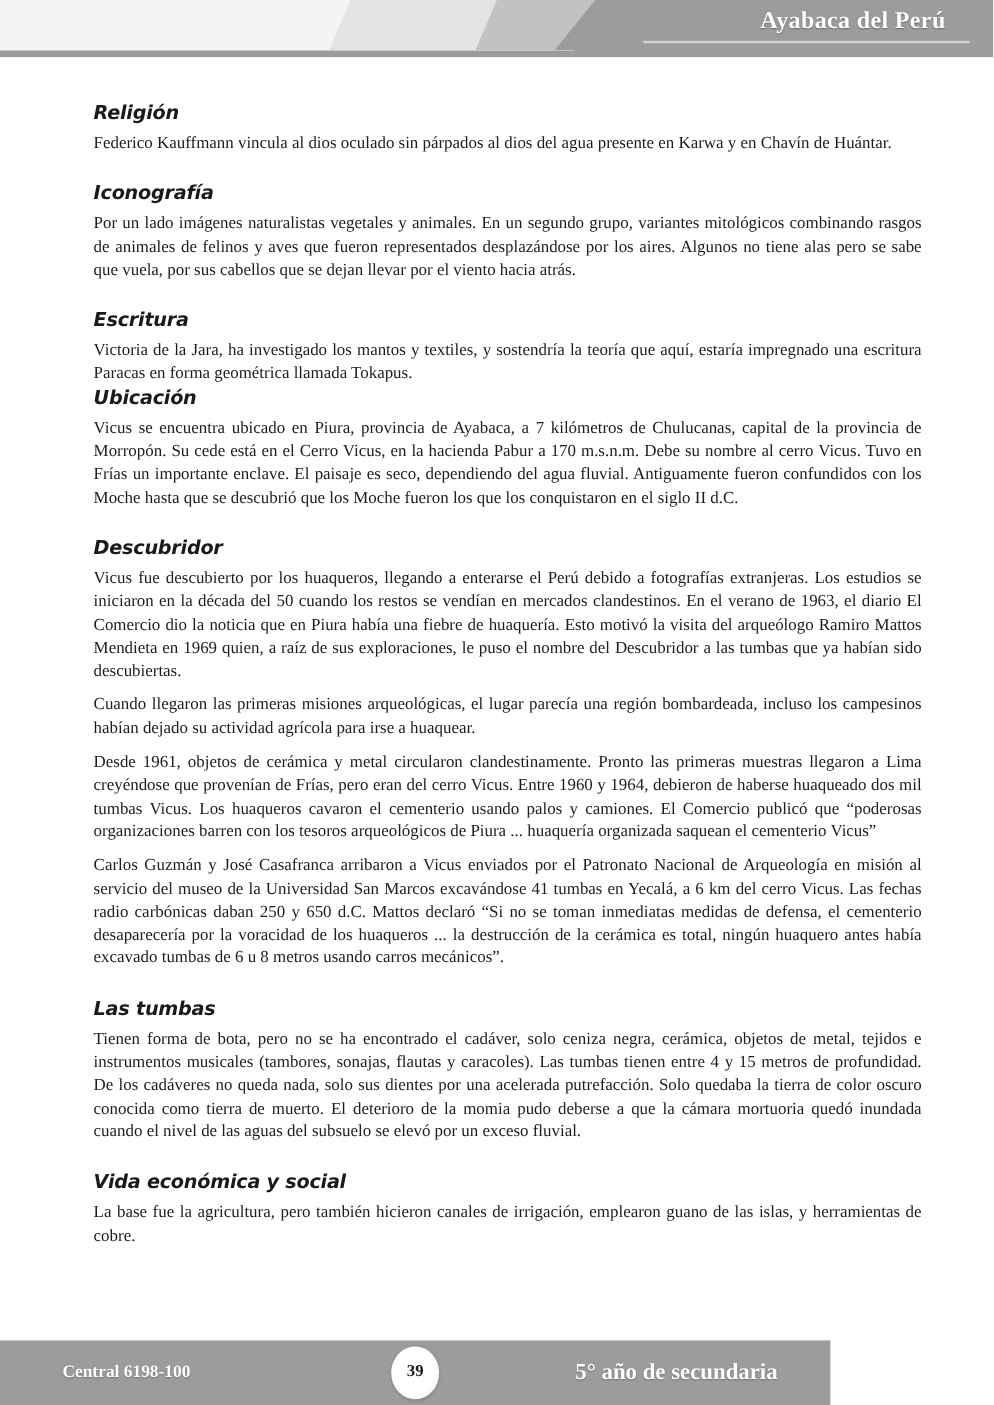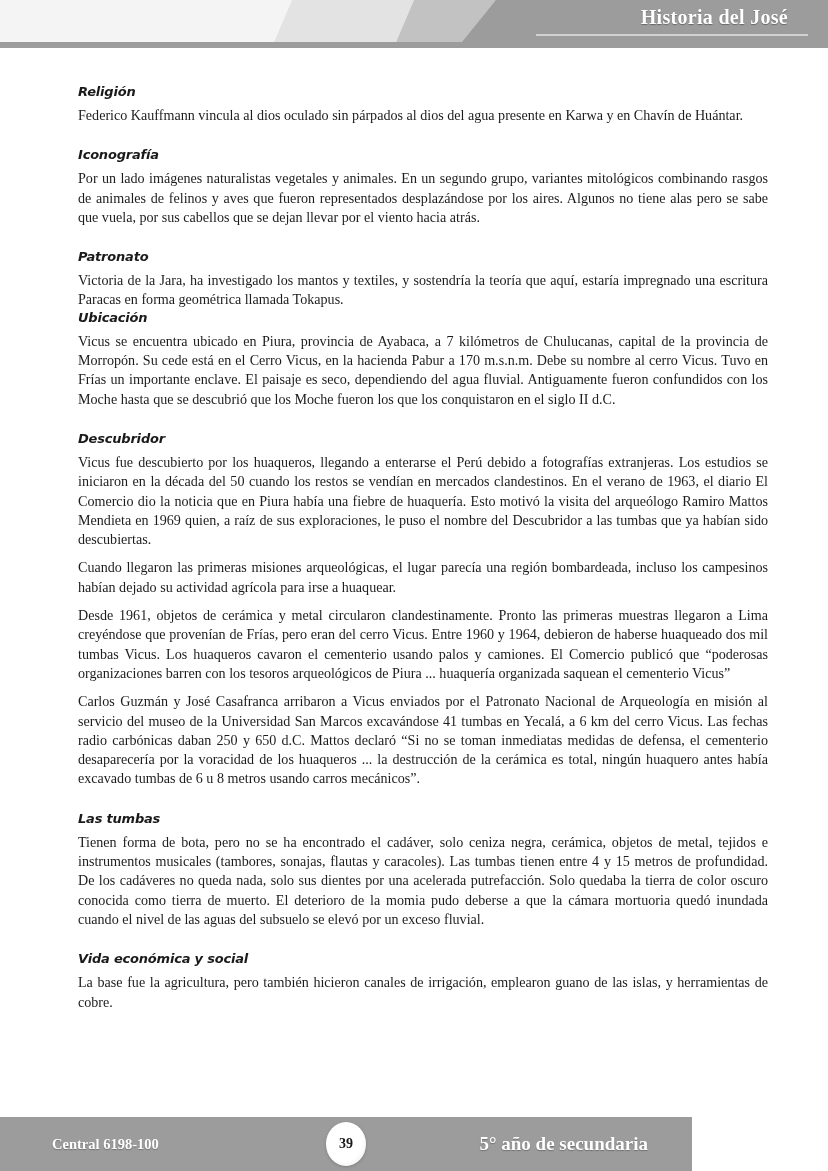--- a/index.html
+++ b/index.html
@@ -102,21 +102,21 @@
     top: 48px;
     left: 0;
     width: 828px;
     padding: 36px 60px 0 78px;
     box-sizing: border-box;
   }
   .sec-head {
     font-family: "DejaVu Sans", "Liberation Sans", sans-serif;
     font-style: italic;
     font-weight: bold;
-    font-size: 13px;
+    font-size: 16px;
     color: #1a1a1a;
     margin: 0 0 7px 0;
     letter-spacing: -0.2px;
   }
   .sec-head.spaced { margin-top: 22px; }
 
   .big-head {
     font-family: "DejaVu Serif", "Liberation Serif", serif;
     font-weight: bold;
     font-size: 19px;
@@ -194,37 +194,37 @@
 </head>
 <body>
 
 <div class="page-header">
   <div class="hdr-band hdr-band-1"></div>
   <div class="hdr-band hdr-band-2"></div>
   <div class="hdr-band hdr-band-3"></div>
   <div class="hdr-corner-round"></div>
   <div class="hdr-band-4"></div>
   <div class="hdr-rule"></div>
-  <div class="hdr-title">Historia del José</div>
+  <div class="hdr-title">Ayabaca del Perú</div>
 </div>
 
 <div class="content">
 
   <div>
     <div class="sec-head">Religión</div>
     <p class="body blk">Federico Kauffmann vincula al dios oculado sin párpados al dios del agua presente en Karwa y en Chavín de Huántar.</p>
   </div>
 
   <div>
     <div class="sec-head spaced">Iconografía</div>
     <p class="body blk">Por un lado imágenes naturalistas vegetales y animales. En un segundo grupo, variantes mitológicos combinando rasgos de animales de felinos y aves que fueron representados desplazándose por los aires. Algunos no tiene alas pero se sabe que vuela, por sus cabellos que se dejan llevar por el viento hacia atrás.</p>
   </div>
 
   <div>
-    <div class="sec-head spaced">Patronato</div>
+    <div class="sec-head spaced">Escritura</div>
     <p class="body blk">Victoria de la Jara, ha investigado los mantos y textiles, y sostendría la teoría que aquí, estaría impregnado una escritura Paracas en forma geométrica llamada Tokapus.</p>
   </div>
 
 
   <div>
     <div class="sec-head">Ubicación</div>
     <p class="body blk">Vicus se encuentra ubicado en Piura, provincia de Ayabaca, a 7 kilómetros de Chulucanas, capital de la provincia de Morropón. Su cede está en el Cerro Vicus, en la hacienda Pabur a 170 m.s.n.m. Debe su nombre al cerro Vicus. Tuvo en Frías un importante enclave. El paisaje es seco, dependiendo del agua fluvial. Antiguamente fueron confundidos con los Moche hasta que se descubrió que los Moche fueron los que los conquistaron en el siglo II d.C.</p>
   </div>
 
   <div>

